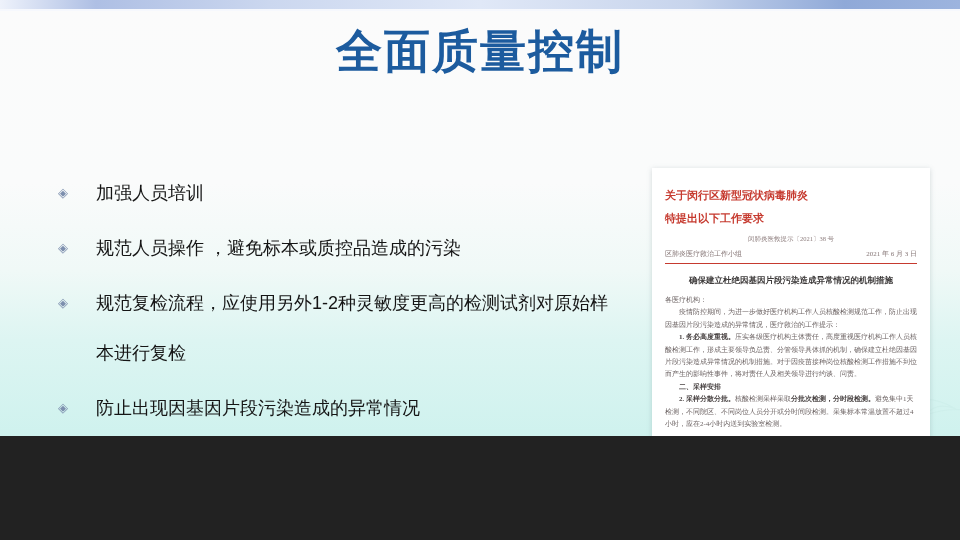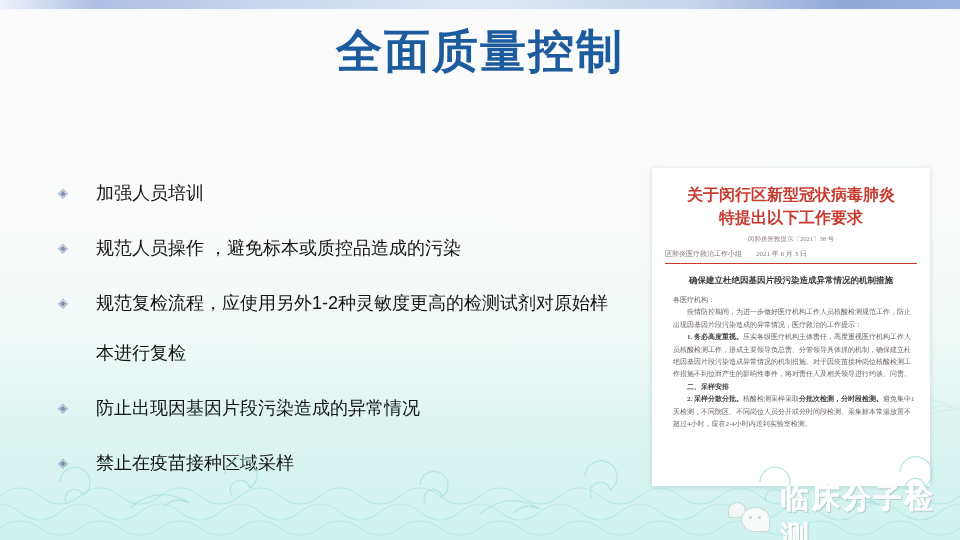--- a/index.html
+++ b/index.html
@@ -1,17 +1,17 @@
 <!DOCTYPE html>
 <html style="--title-blue: #1c5b9e; --doc-red: #c63a2f; --bullet-gray: #7d8fae; --wave-line: #b7e7e3; --background-cyan: #cff2ee;"><head>
 <meta charset="utf-8">
 <style>
   html,body{margin:0;padding:0;background:#222;}
   .slide{
-    position:relative;width:960px;height:540px;overflow:hidden;
+    position:relative;width:960px;height:436px;overflow:hidden;
     font-family:"Liberation Sans","DejaVu Sans",sans-serif;
     background:linear-gradient(180deg,#fbfbfb 0%,#fafbfb 42%,#f0f9f7 62%,#ddf5f2 78%,#cff2ee 100%);
   }
   
   .top-bar{
     position:absolute;left:0;top:0;width:960px;height:9px;
     background:linear-gradient(90deg,#eef2fb 0%,#aebfe4 10%,#cbd7ef 28%,#e0e8f7 50%,#c7d4ec 72%,#8fa9d8 88%,#9db4de 100%);
     border-bottom:2px solid #f6f8fd;
   }
   .page-title{
@@ -32,30 +32,30 @@
     display:block;width:512px;font-size:18px;line-height:50px;color:#151515;
   }
   
   .doc{
     position:absolute;left:652px;top:168px;width:278px;height:318px;
     background:#ffffff;box-shadow:0 1px 5px rgba(90,110,120,.25);
     font-family:"Liberation Serif","DejaVu Serif",serif;
     overflow:hidden;box-sizing:border-box;padding:14px 13px 8px 13px;color:#6a6161;
   }
   .doc-title{
-    text-align:center;color:var(--doc-red,#c63a2f);font-weight:bold;font-size:16px;line-height:14px;margin-top:6px;
+    text-align:left;color:var(--doc-red,#c63a2f);font-weight:bold;font-size:11px;line-height:14px;margin-top:6px;
   }
   .doc-title.second{margin-top:9px;}
   .doc-num{text-align:center;font-size:6.5px;line-height:9px;margin-top:9px;color:#8d7d7d;}
-  .doc-meta{display:flex;justify-content:flex-start;font-size:7px;line-height:10px;margin-top:6px;color:#857575;gap:14px;}
+  .doc-meta{display:flex;justify-content:space-between;font-size:7px;line-height:10px;margin-top:6px;color:#857575;}
   .doc-rule{height:0;border-bottom:1.6px solid var(--doc-red,#c63a2f);margin-top:4px;}
   .doc-notice{
     text-align:center;font-weight:bold;color:#3d3a3a;font-size:8.5px;line-height:12px;margin-top:10px;
   }
-  .doc-body{font-size:7px;line-height:12.4px;color:#6d6464;margin-top:8px;margin-left:8px;}
+  .doc-body{font-size:7px;line-height:12.4px;color:#6d6464;margin-top:8px;}
   .doc-body p{margin:0;}
   .doc-body .ind{text-indent:2em;}
   .doc-body .sec{font-weight:bold;color:#4a4444;text-indent:2em;}
   .doc-body .b{font-weight:bold;color:#4a4444;}
   
   .waves{position:absolute;left:0;top:430px;}
   .waves-upper{position:absolute;left:560px;top:320px;}
   
   .watermark{
     position:absolute;left:728px;top:480px;display:flex;align-items:center;gap:9px;z-index:5;

